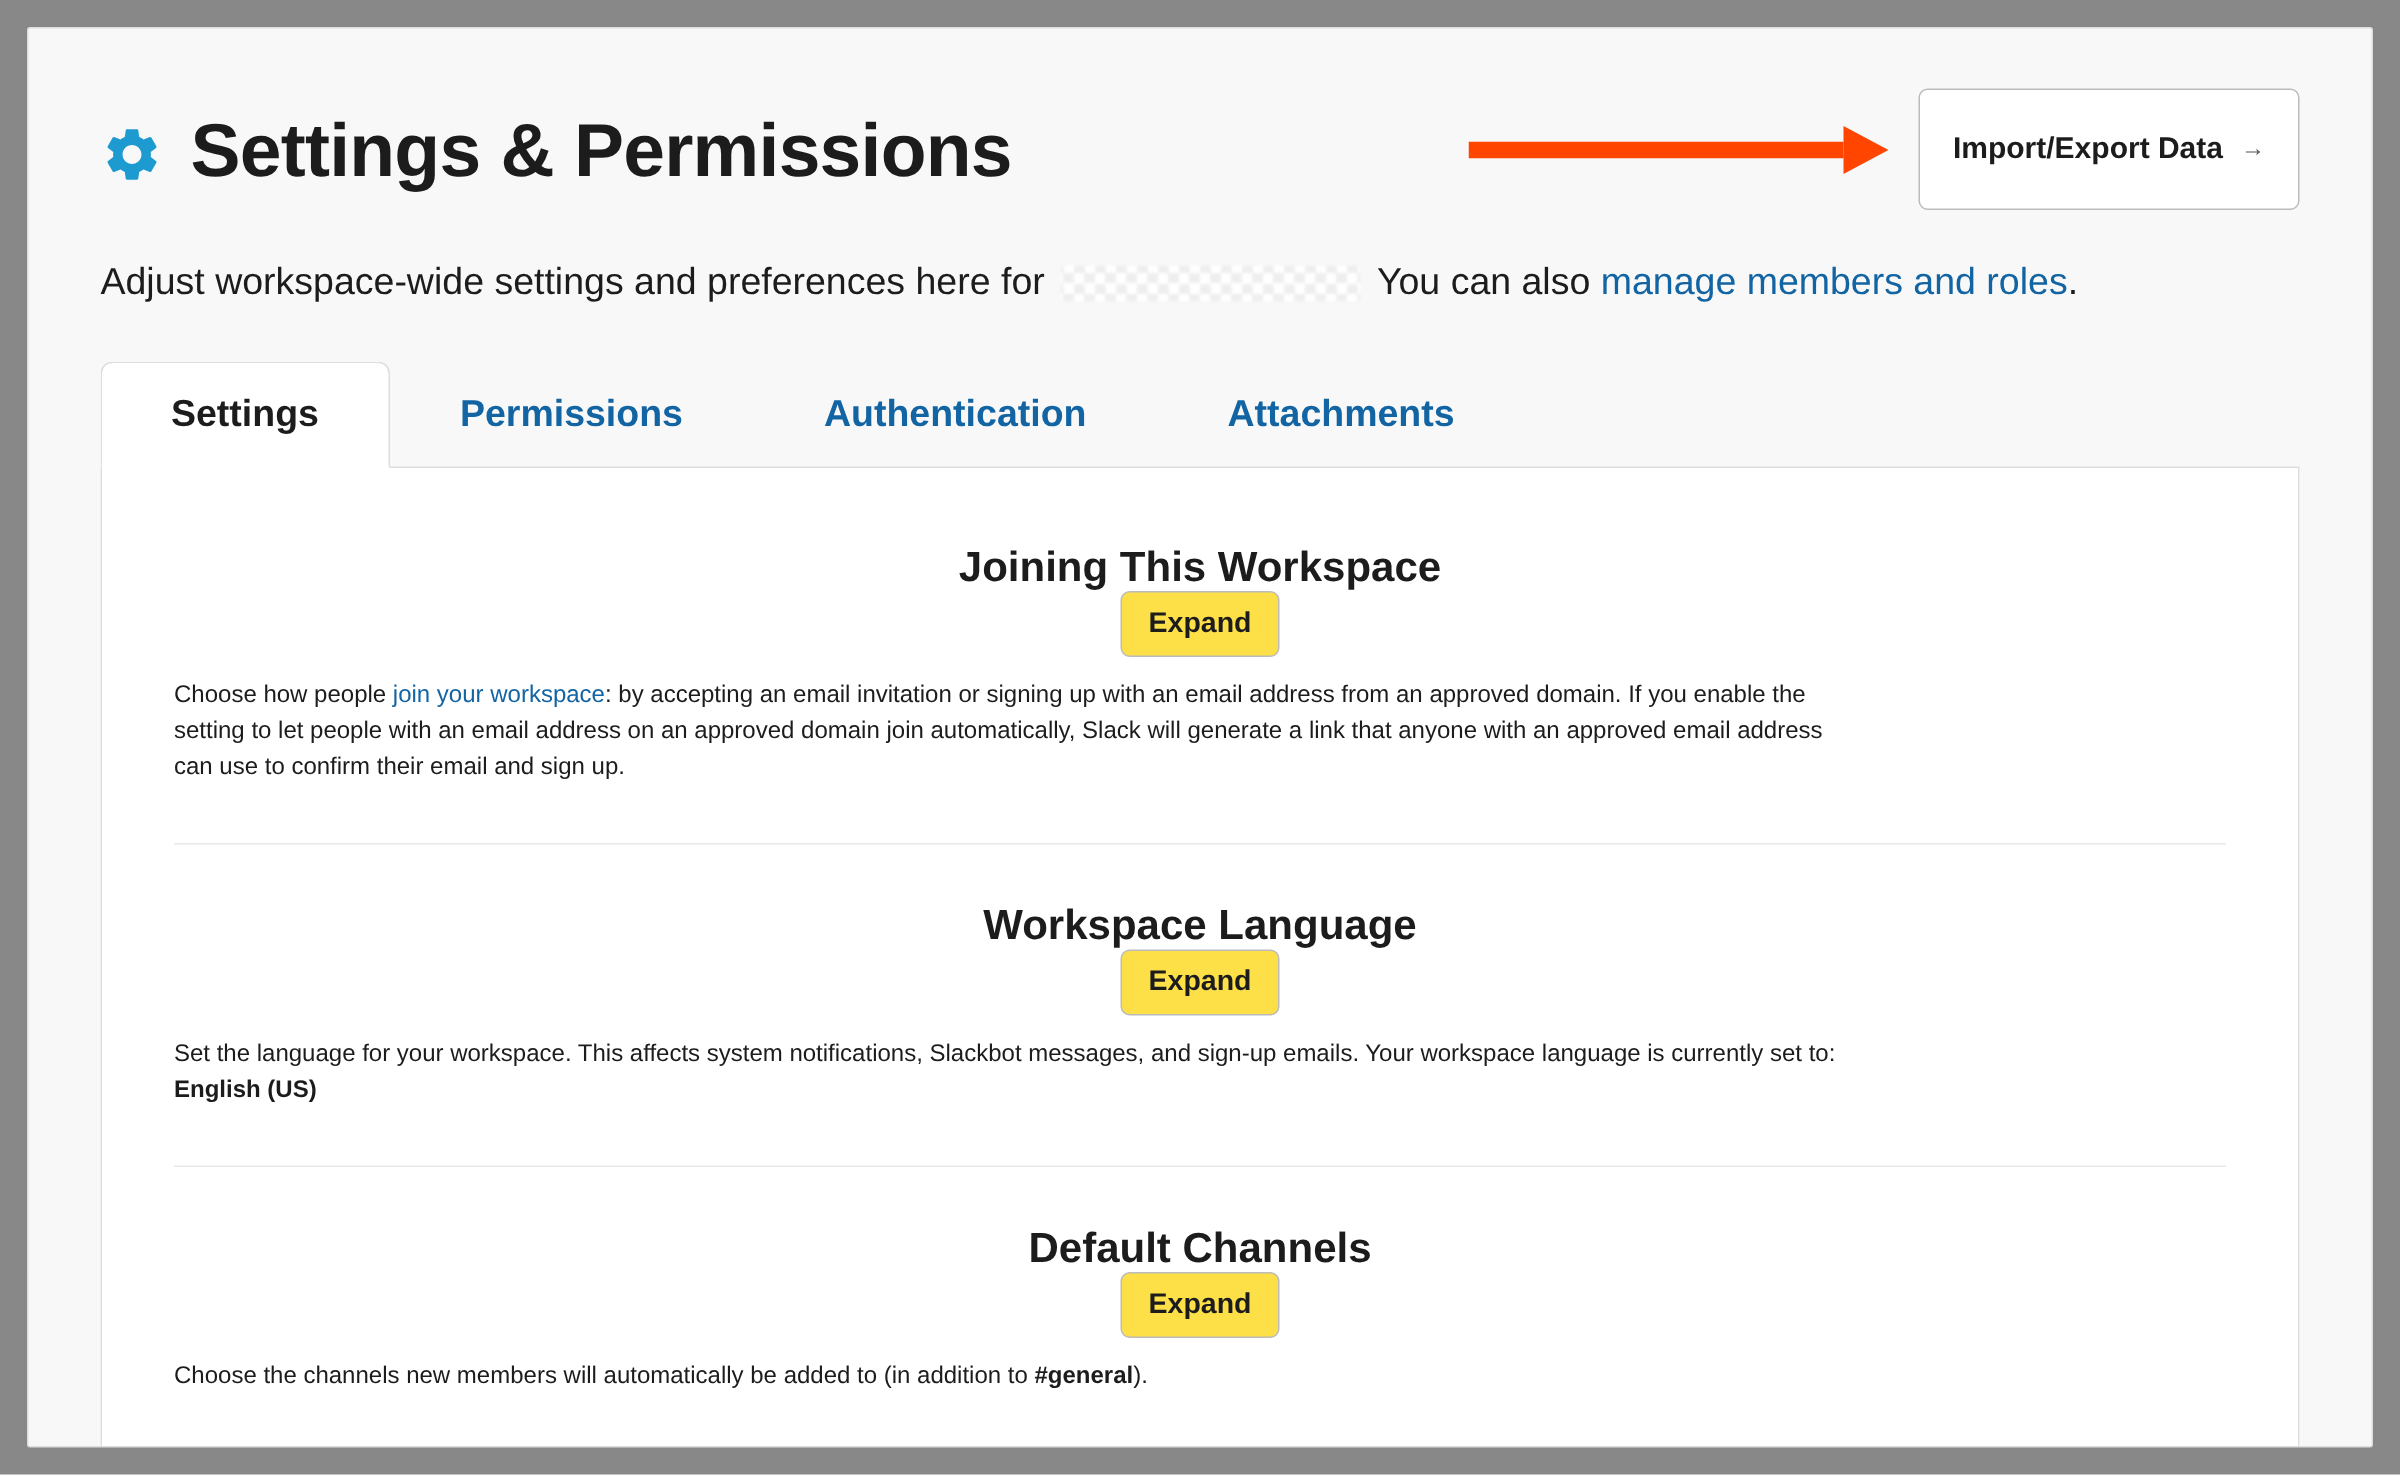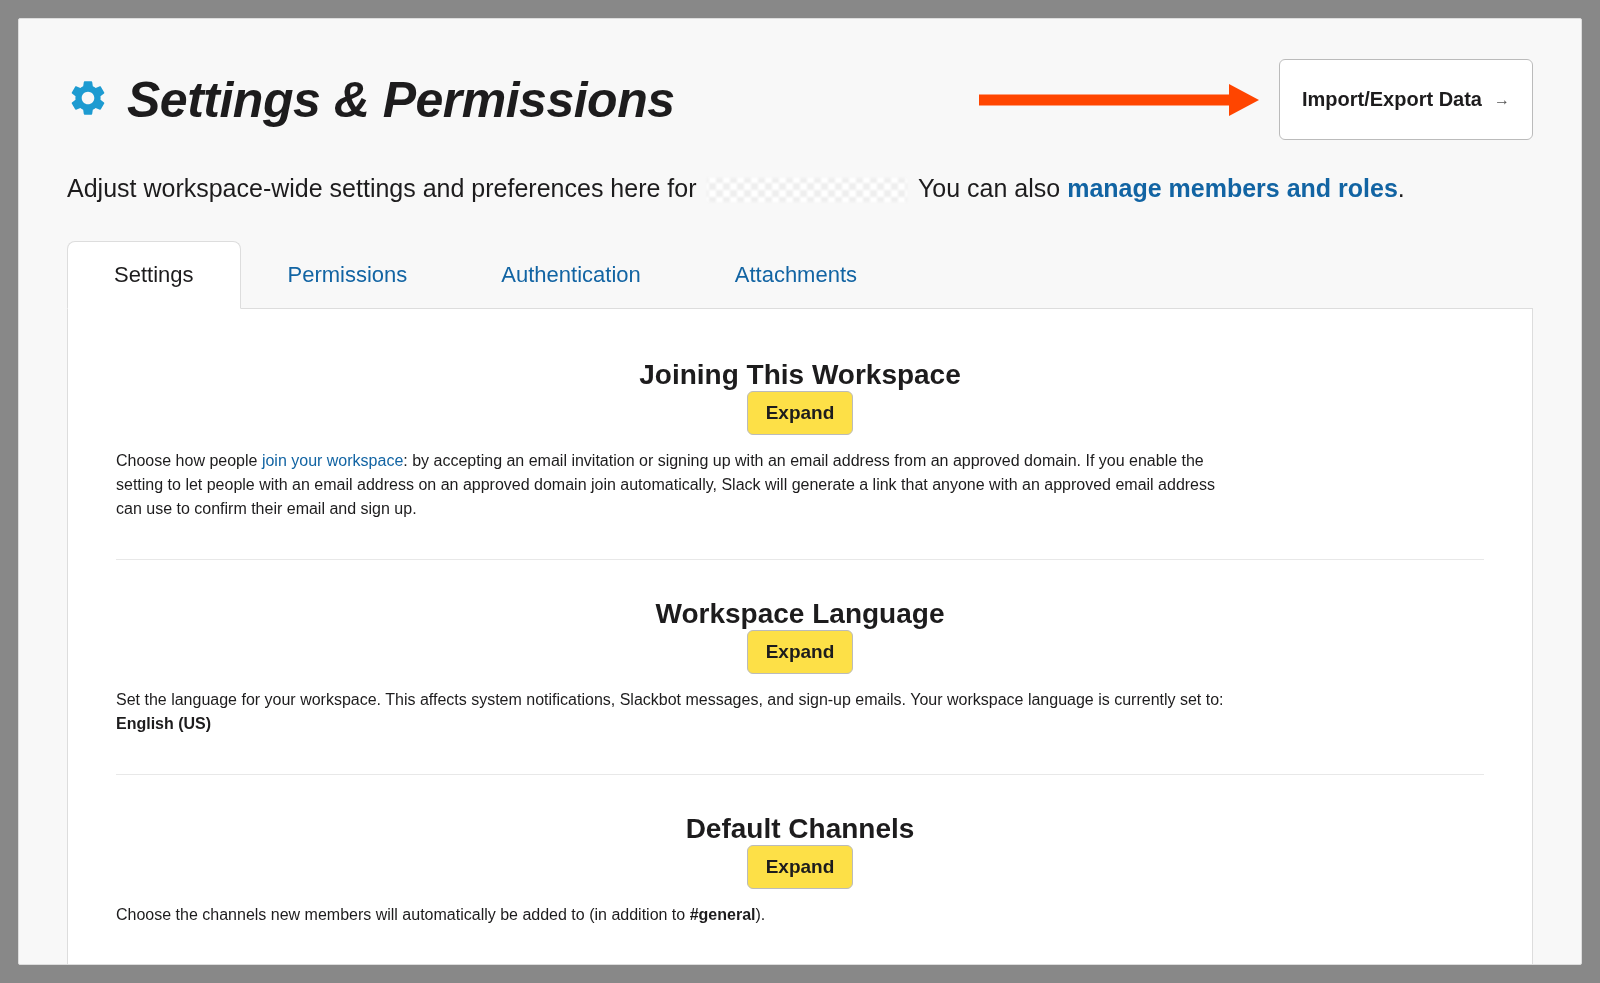--- a/index.html
+++ b/index.html
@@ -20,23 +20,22 @@
       overflow: hidden;
     }
     .header-row {
       display: flex;
       align-items: center;
       justify-content: space-between;
       margin-bottom: 30px;
     }
     .title-group {
       display: flex;
-      align-items: center;
+      align-items: flex-end;
       gap: 18px;
-      font-style: italic;
     }
     .gear-icon { color: #1d9bd1; }
     .page-title {
       font-size: 50px;
       font-weight: 900;
       color: #1d1c1d;
       letter-spacing: -0.5px;
     }
     .arrow-container {
       display: flex;
@@ -60,42 +59,42 @@
     }
     .import-arrow { font-size: 16px; color: #555; }
     .subtitle {
       font-size: 25px;
       color: #1d1c1d;
       margin-bottom: 32px;
       line-height: 1.5;
     }
     .subtitle-link {
       color: #1264a3;
-      font-weight: 700;
+      font-weight: 400;
       text-decoration: none;
       cursor: pointer;
     }
     .blurred {
       display: inline-block;
       width: 200px;
       height: 24px;
       vertical-align: middle;
       background: repeating-conic-gradient(#eee 0% 25%, #fff 0% 50%) 50% / 14px 14px;
       filter: blur(1px);
       border-radius: 3px;
       margin: 0 4px;
     }
     .tabs {
       display: flex;
       border-bottom: 1px solid #ddd;
     }
     .tab {
       padding: 20px 46px;
-      font-size: 22px;
-      font-weight: 400;
+      font-size: 25px;
+      font-weight: 700;
       color: #1264a3;
       cursor: pointer;
       border: 1px solid transparent;
       border-bottom: none;
       position: relative;
       top: 1px;
     }
     .tab.active {
       color: #1d1c1d;
       background: #fff;

